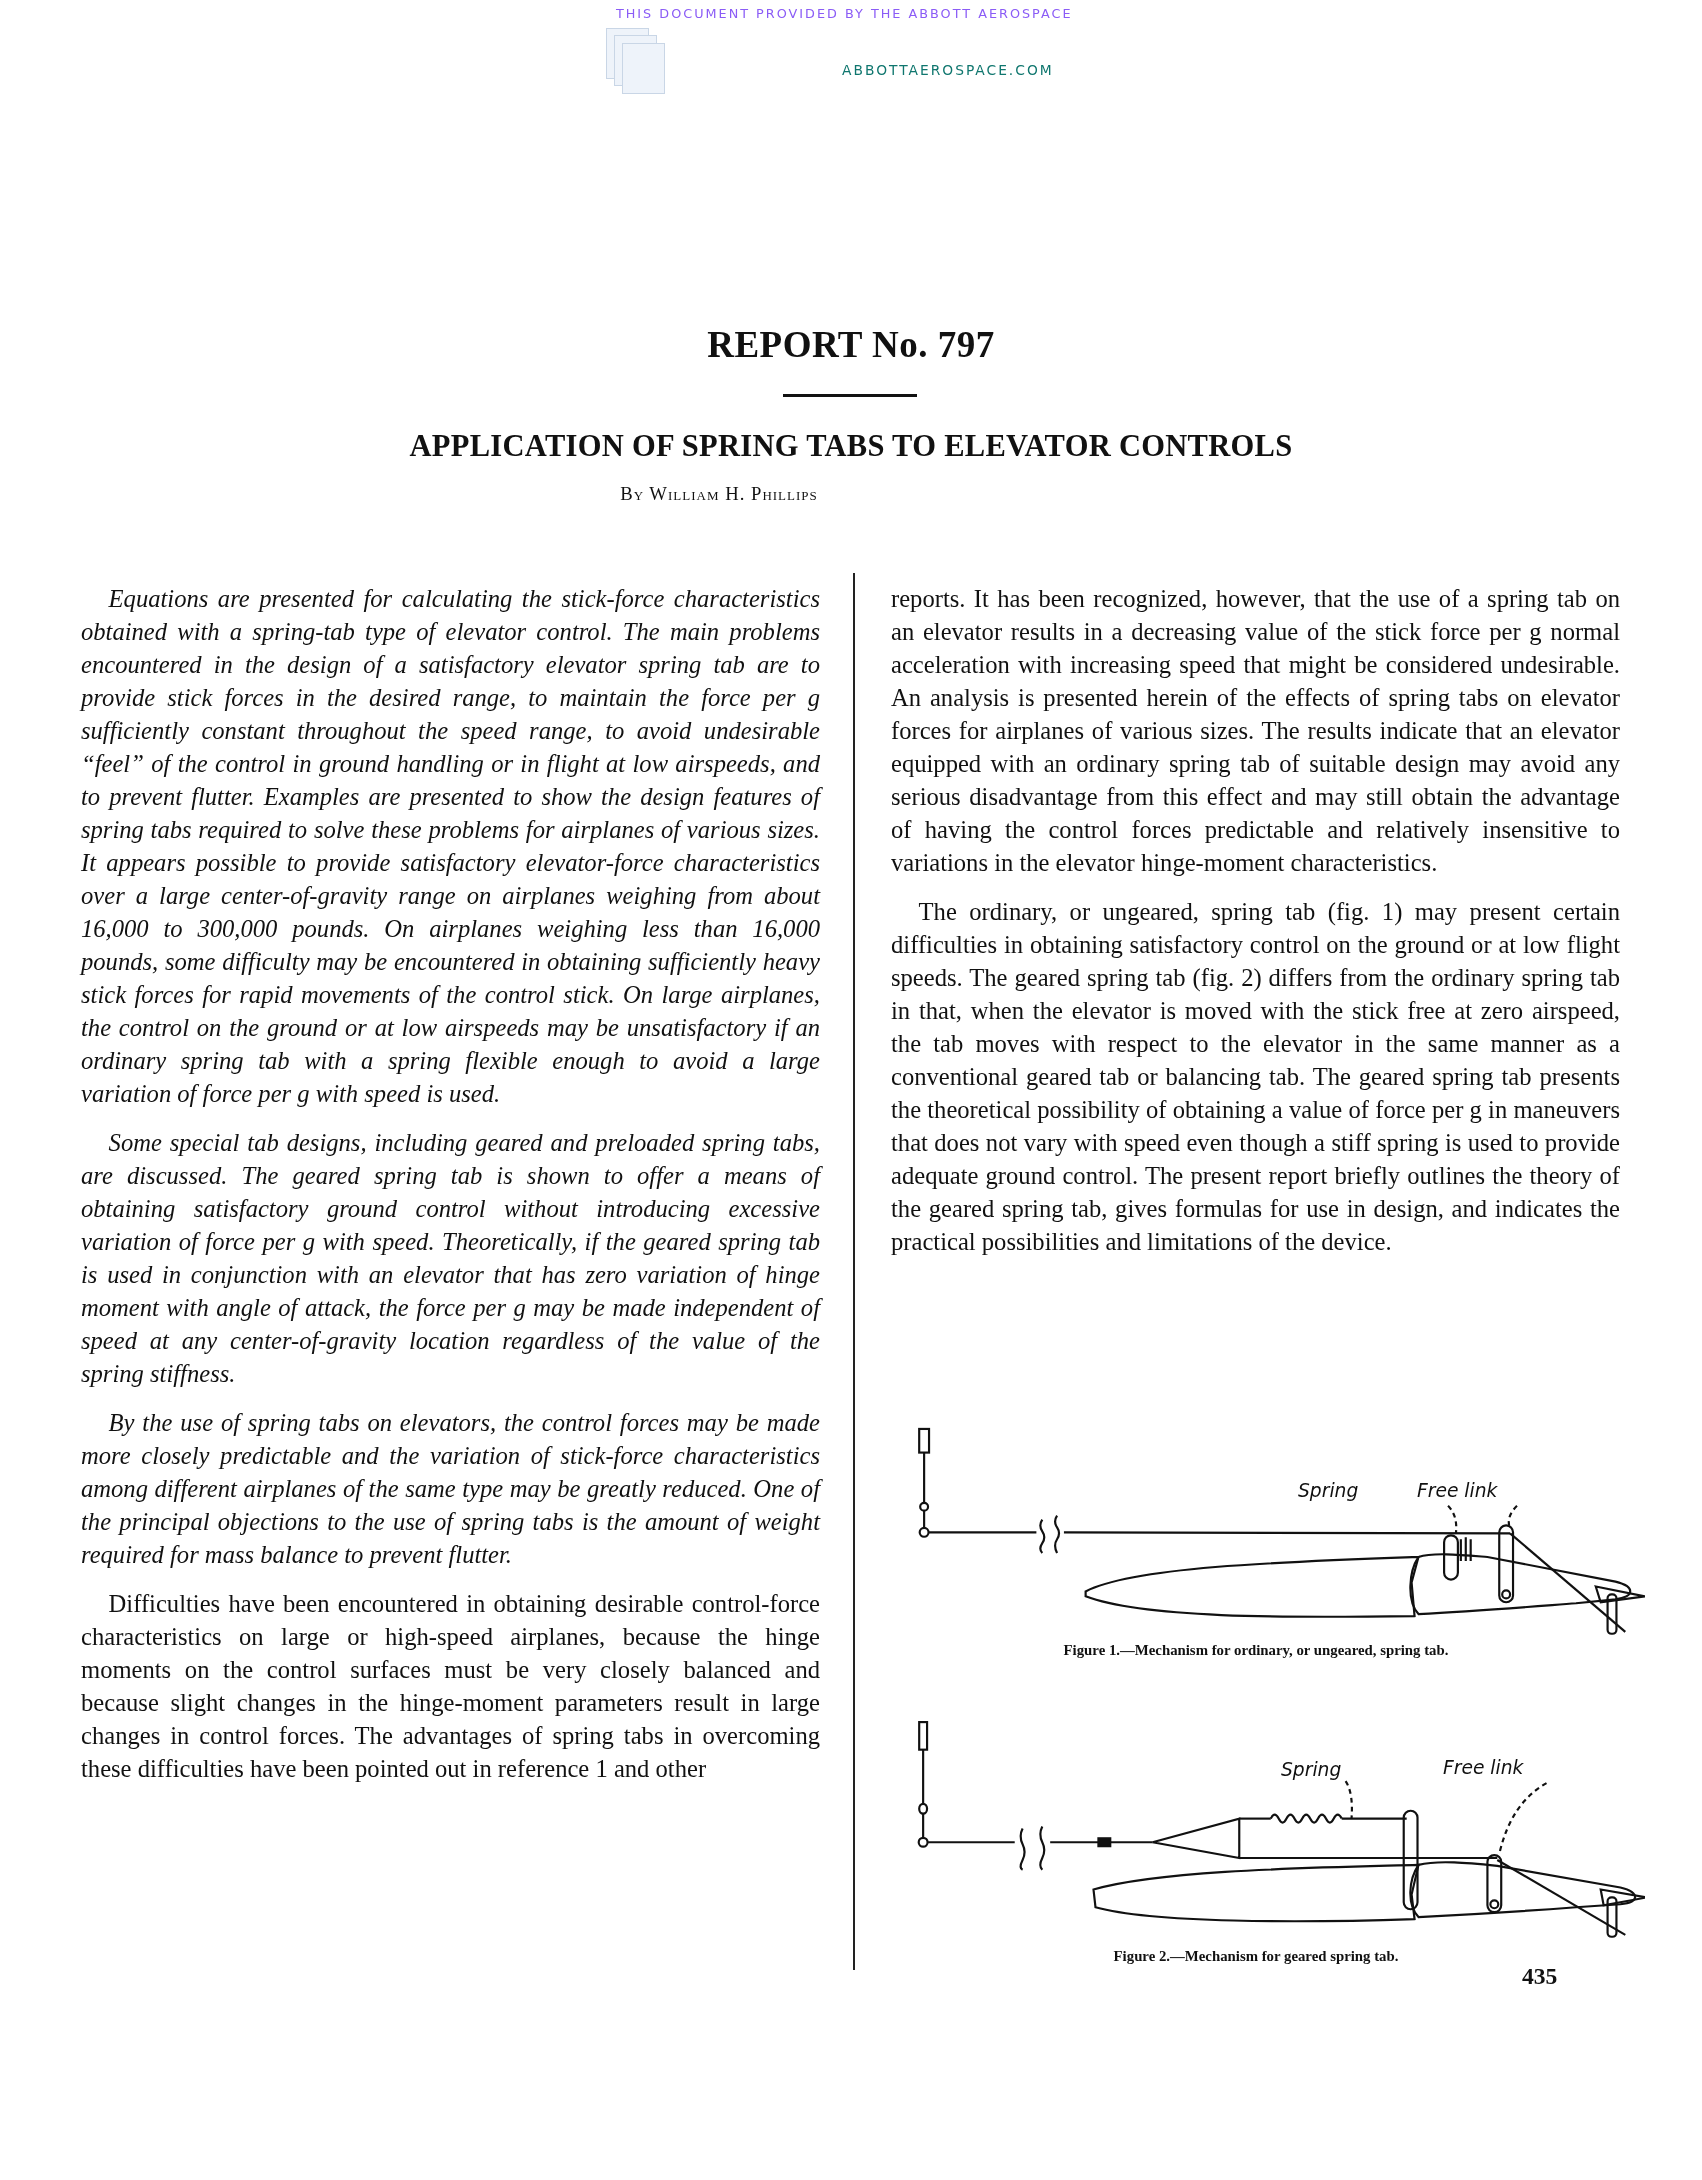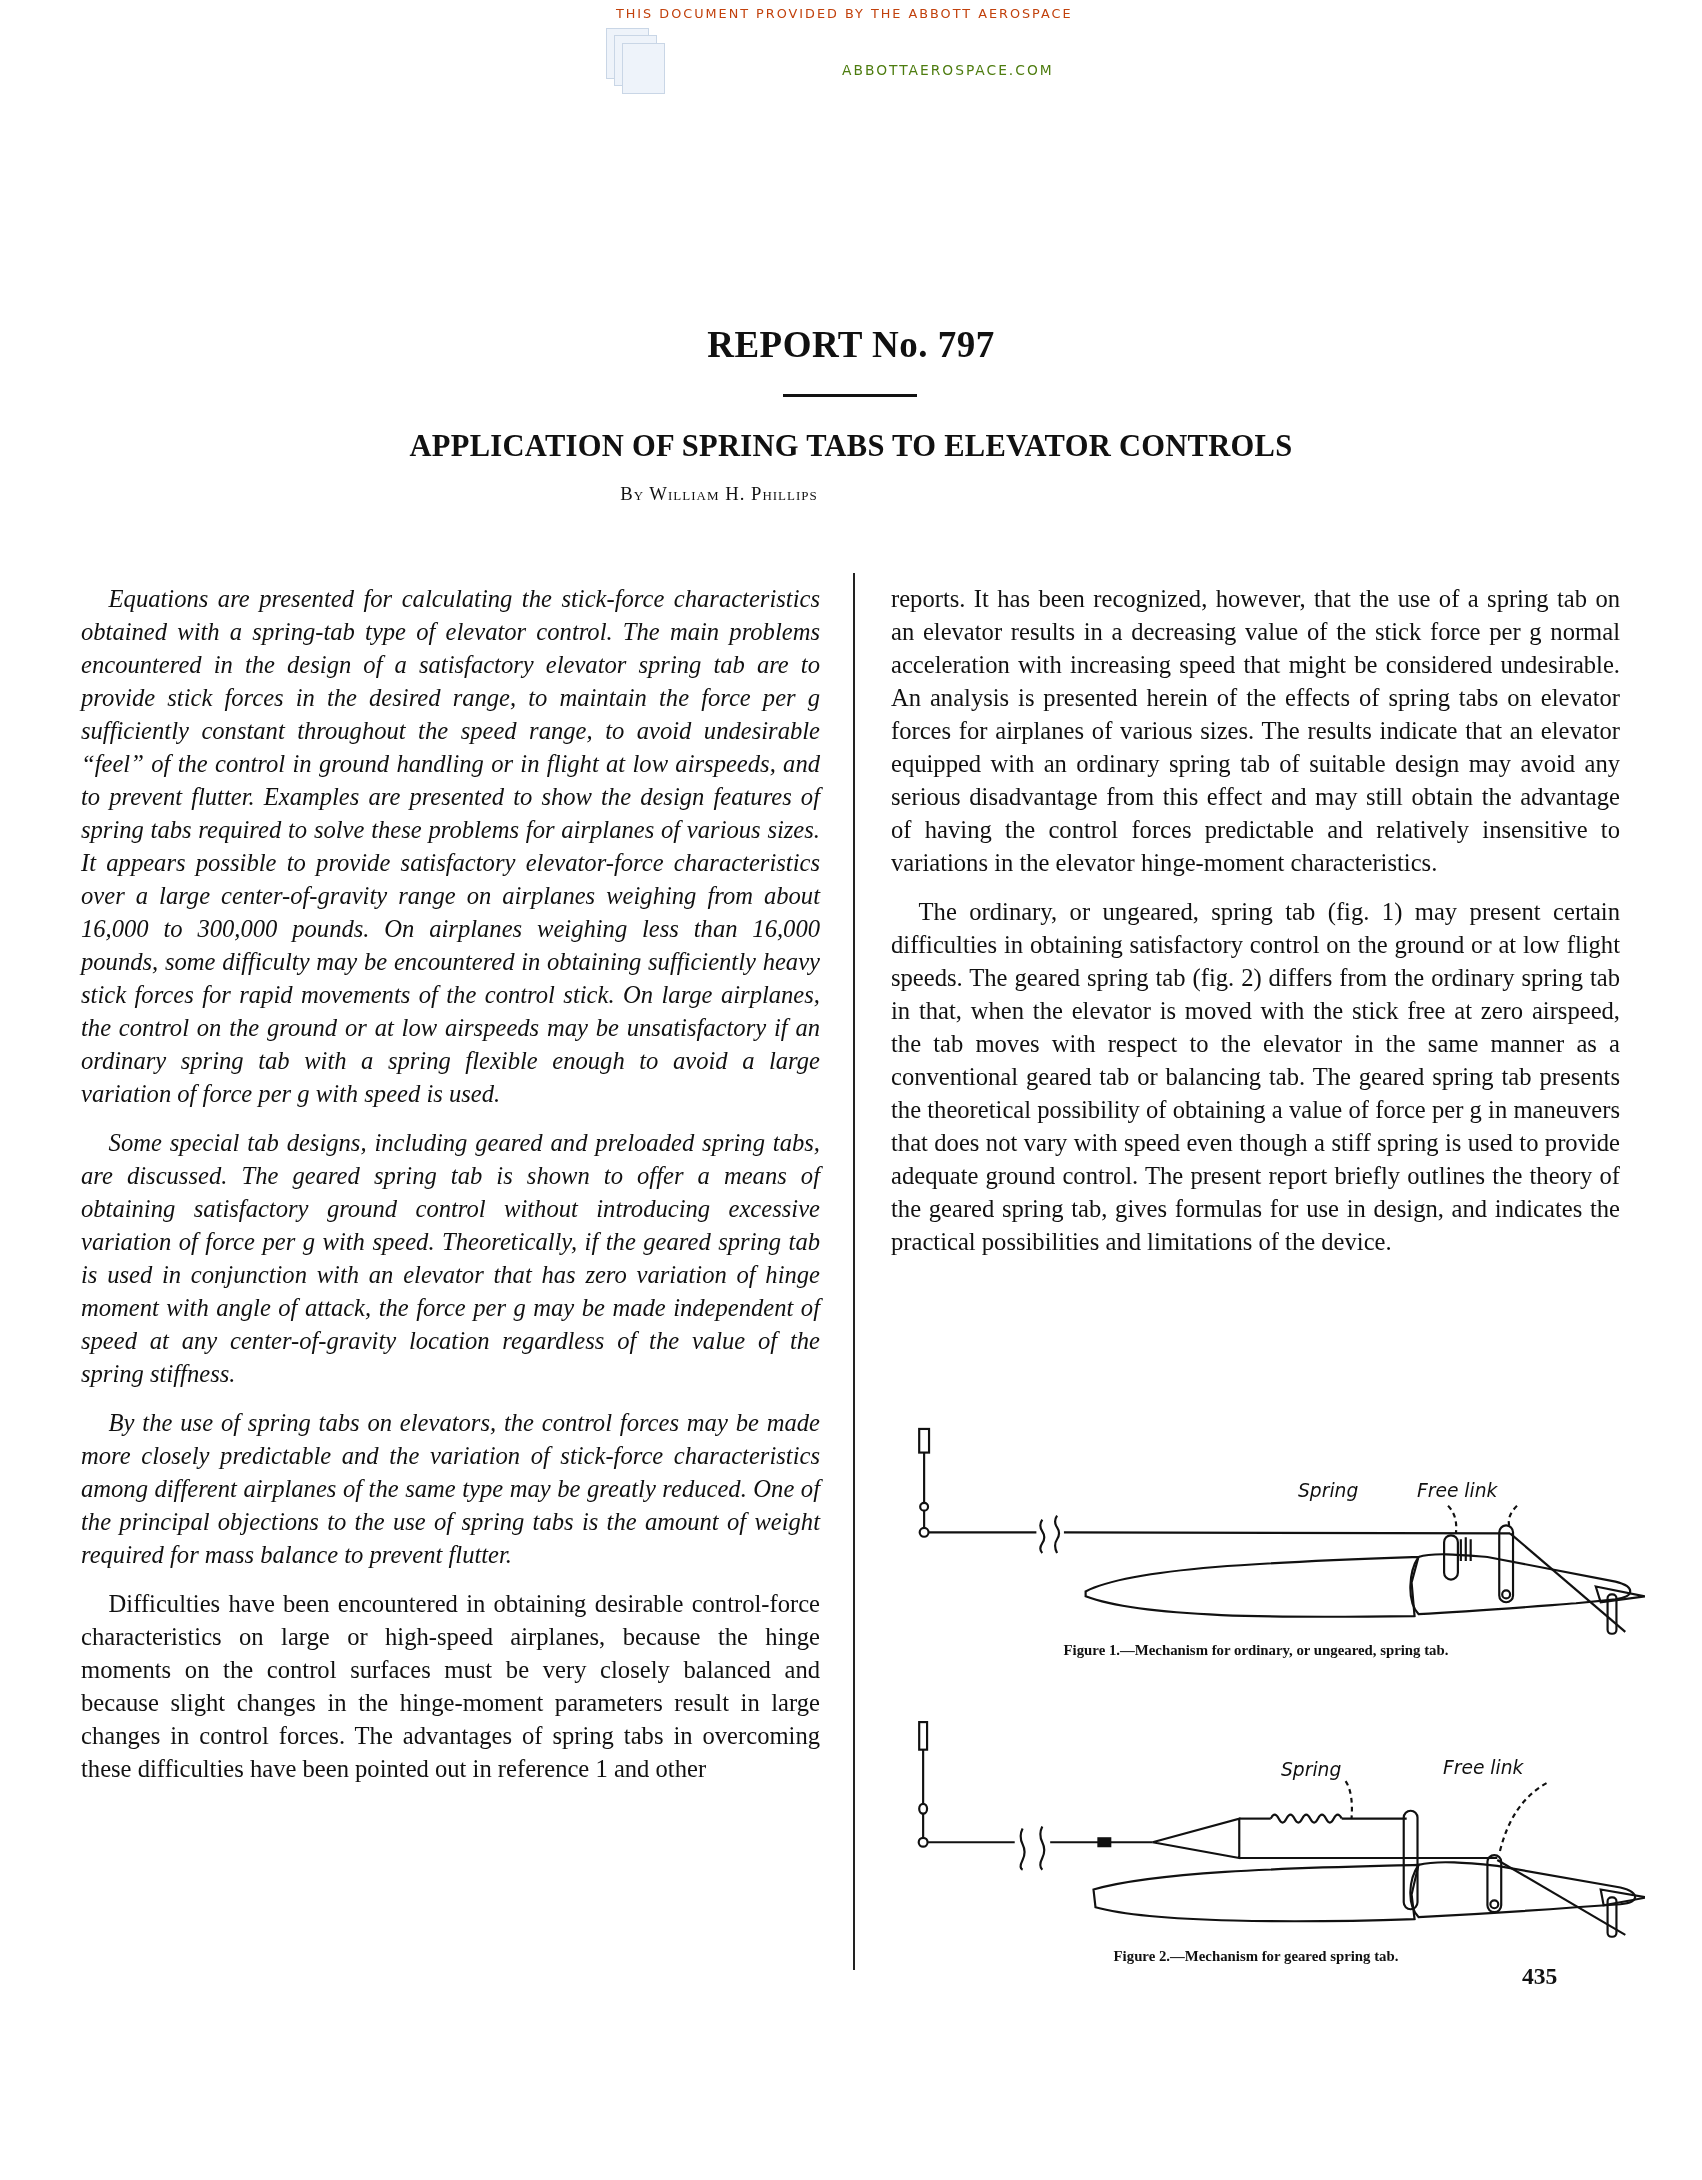--- a/index.html
+++ b/index.html
@@ -1,23 +1,23 @@
 <!DOCTYPE html>
 <html><head>
 <meta charset="utf-8">
 <style>
   html, body { margin: 0; padding: 0; background: #ffffff; }
   body { width: 1702px; height: 2181px; position: relative; overflow: hidden;
          font-family: "Liberation Serif", "DejaVu Serif", serif; color: #111; }
   .watermark { position: absolute; left: 606px; top: 3.9px; width: 473px; height: 99px; }
   .wm-pages { position: absolute; left: 0; top: 13.8px; width: 59px; height: 79px; }
   .wm-pages div { position: absolute; width: 41px; height: 49px; border: 1px solid #c9d6e6; background: #eef3fa; }
-  .wm-line1 { position: absolute; left: 9.9px; top: 2px; font-family: "DejaVu Sans", sans-serif; font-size: 12.8px; letter-spacing: 2px; color: #c2410c; white-space: nowrap; }
+  .wm-line1 { position: absolute; left: 9.9px; top: 2px; font-family: "DejaVu Sans", sans-serif; font-size: 12.8px; letter-spacing: 2px; color: #8b5cf6; white-space: nowrap; }
   .wm-line2 { position: absolute; left: 54px; top: 19.7px; font-family: "DejaVu Sans", sans-serif; font-size: 32.5px; letter-spacing: 3.9px; color: #8ea6c4; white-space: nowrap; font-weight: 300; }
-  .wm-line3 { position: absolute; left: 236px; top: 58px; font-family: "DejaVu Sans", sans-serif; font-size: 13.8px; letter-spacing: 2px; color: #4d7c0f; white-space: nowrap; }
+  .wm-line3 { position: absolute; left: 236px; top: 58px; font-family: "DejaVu Sans", sans-serif; font-size: 13.8px; letter-spacing: 2px; color: #0f766e; white-space: nowrap; }
 
   .report-no { position: absolute; left: 0; width: 1702px; top: 323px; text-align: center; font-size: 37px; font-weight: bold; letter-spacing: 0.5px; }
   .title-rule { position: absolute; left: 783px; top: 394px; width: 134px; height: 3px; background: #111; }
   .title { position: absolute; left: 0; width: 1702px; top: 429px; text-align: center; font-size: 30.5px; font-weight: bold; letter-spacing: 0.3px; }
   .byline { position: absolute; left: 0; width: 1438px; top: 483px; text-align: center; font-size: 18.7px; font-variant: small-caps; letter-spacing: 1px; }
 
   .col { position: absolute; font-size: 24.6px; line-height: 33px; text-align: justify; }
   .col-left { left: 65px; top: 566px; width: 771px; }
   .col-right { left: 875px; top: 566px; width: 761px; }
   .col-divider { position: absolute; left: 853px; top: 573px; width: 2px; height: 1397px; background: #222; }

